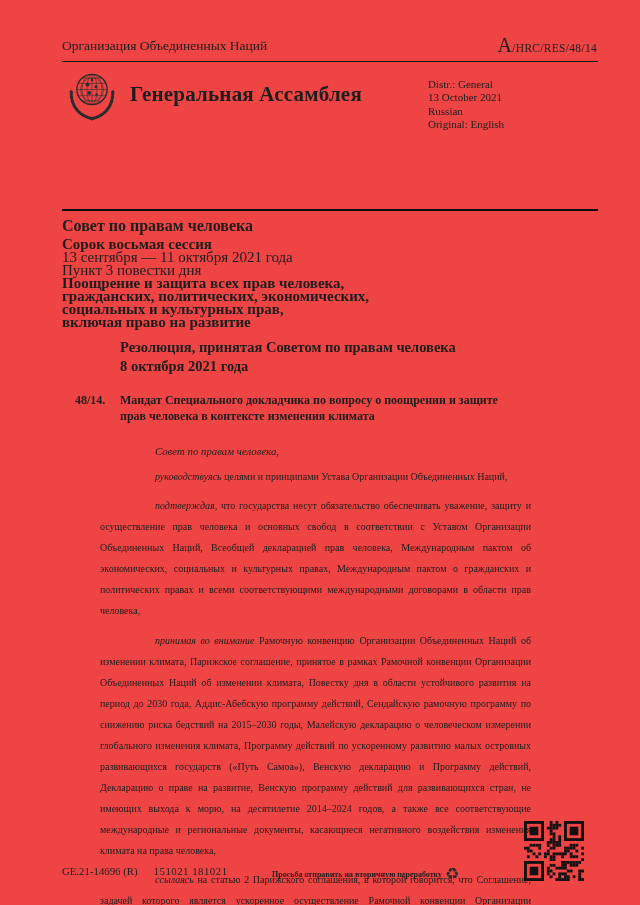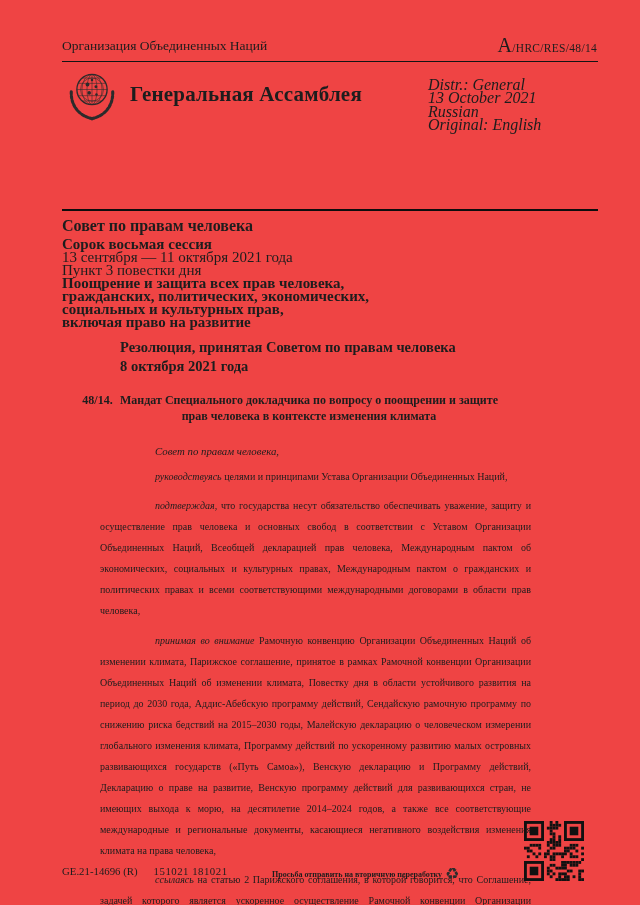--- a/index.html
+++ b/index.html
@@ -8,32 +8,32 @@
     background:#ef4444;color:#1d1d1d;overflow:hidden;
     font-family:"Liberation Serif","DejaVu Serif",serif;
   }
   
   .org-name{position:absolute;top:38px;left:62px;font-size:13.5px;}
   .doc-symbol{position:absolute;top:34px;right:43px;font-size:11.5px;letter-spacing:.3px;}
   .doc-symbol .big-a{font-size:20px;}
   .rule-thin{position:absolute;top:61px;left:62px;width:536px;height:0;border-top:1.6px solid #141414;}
   .emblem{position:absolute;top:66px;left:64px;width:56px;height:56px;}
   .assembly-title{position:absolute;top:68px;left:130px;font-size:21px;font-weight:bold;letter-spacing:.2px;}
-  .distr-block{position:absolute;top:78px;left:428px;font-size:16px;line-height:13.4px;font-style:italic;}
+  .distr-block{position:absolute;top:78px;left:428px;font-size:11px;line-height:13.4px;}
   
   .rule-thick{position:absolute;top:209px;left:62px;width:536px;height:0;border-top:2.6px solid #0d0d0d;}
   
   .session{position:absolute;top:217px;left:62px;width:320px;}
   .council{font-size:16px;font-weight:bold;margin:0 0 3px 0;}
   .session .line{font-size:15px;line-height:13px;}
   .session .bold{font-weight:bold;}
   
   .body-area{position:absolute;top:338px;left:0;width:640px;}
   .res-title{margin:0 0 0 120px;font-size:14.5px;font-weight:bold;line-height:19px;}
-  .res-heading{display:flex;margin:16px 0 0 75px;text-align:center;}
+  .res-heading{display:flex;margin:16px 0 0 75px;}
   .res-num{flex:0 0 45px;font-size:12px;font-weight:bold;line-height:16px;}
   .res-sub{width:378px;font-size:12px;font-weight:bold;line-height:16px;}
   .opening{margin:21px 0 0 155px;font-size:10.8px;font-style:italic;}
   p.bodypar{
     margin:8.5px 0 0 100px;width:431px;font-size:10px;line-height:21px;
     text-align:justify;text-indent:55px;
   }
   p.bodypar i{font-style:italic;}
   
   .ge-line{position:absolute;top:865px;left:62px;font-size:10.8px;}

